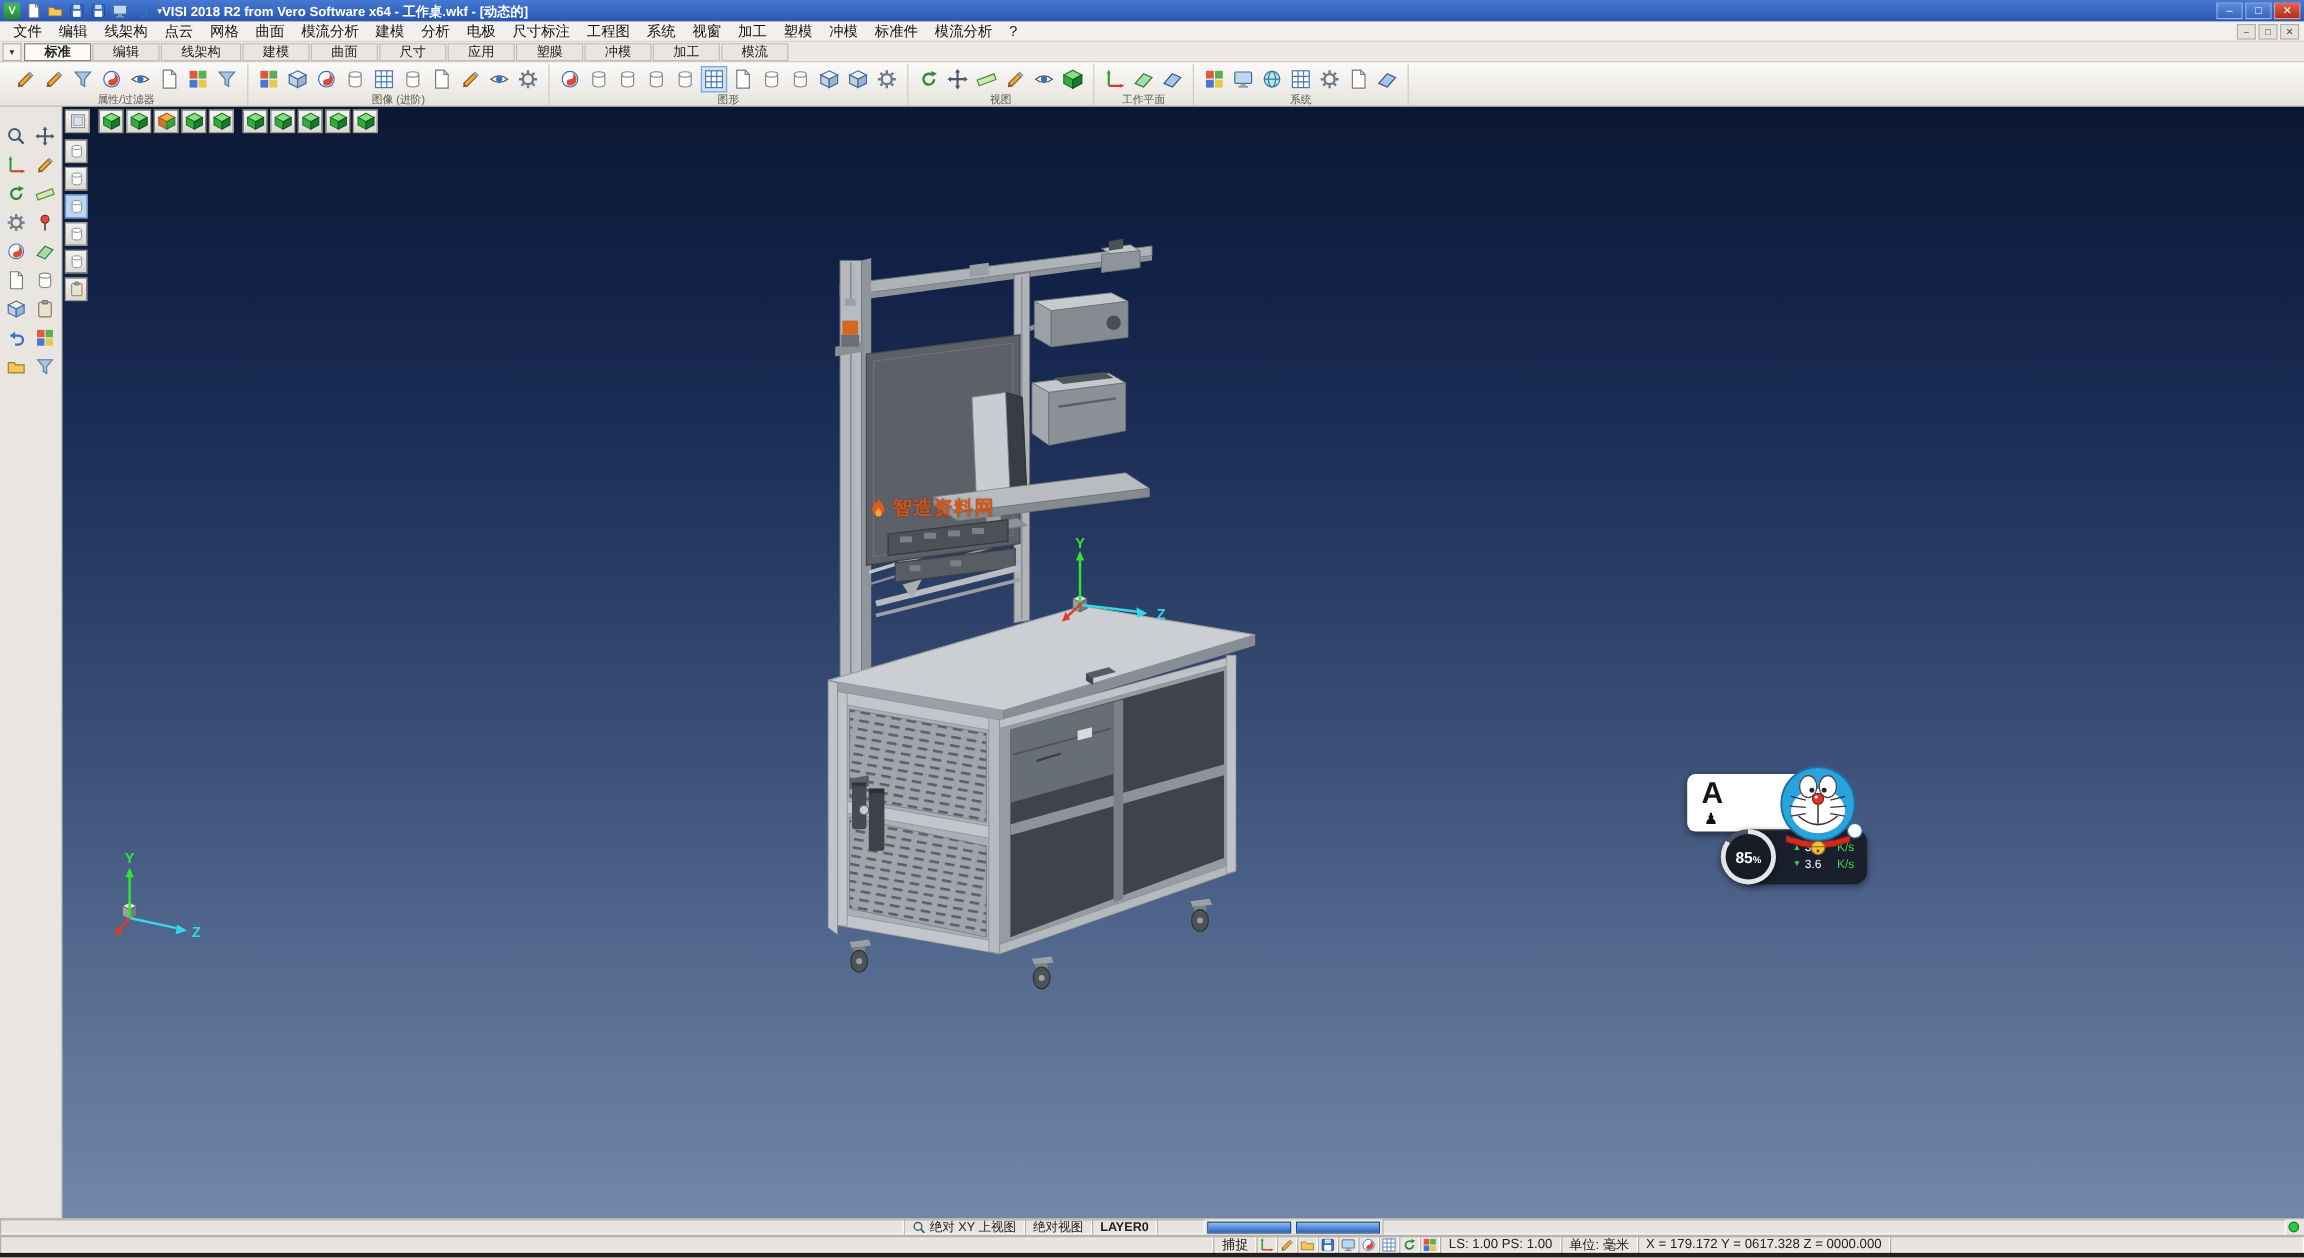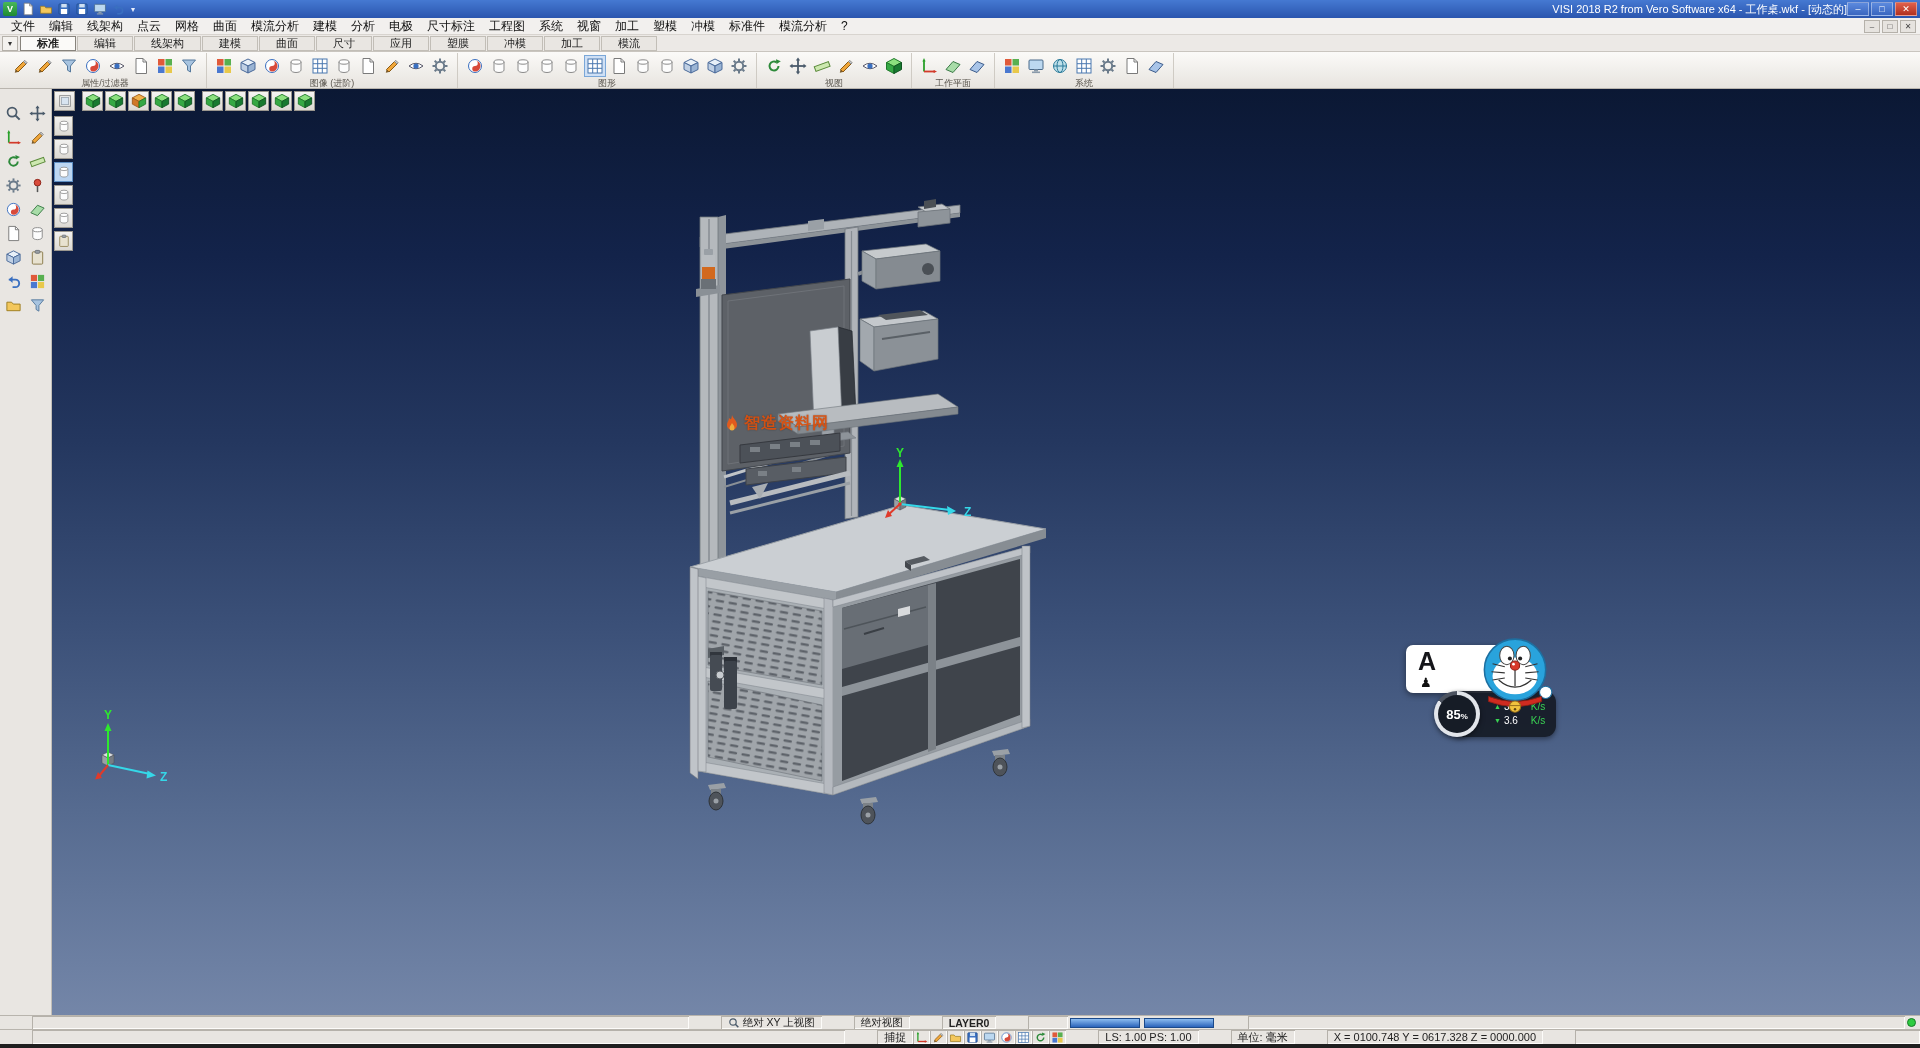--- a/index.html
+++ b/index.html
@@ -6,21 +6,21 @@
   html,body { width:1920px; height:1048px; overflow:hidden; }
   body { font-family:"Liberation Sans","DejaVu Sans",sans-serif; font-size:12px; background:#ece9e5; }
   .app { width:1920px; height:1048px; display:flex; flex-direction:column; }
 
   
   .titlebar { height:18px; background:linear-gradient(#4579d2,#2a55ae); display:flex; align-items:center; padding:0 3px; color:#fff; flex:0 0 auto; }
   .app-icon { width:14px; height:14px; background:linear-gradient(#49b85a,#1f8a33); border-radius:2px; color:#fff; font-weight:bold; font-size:9px; display:flex; align-items:center; justify-content:center; margin-right:4px; }
   .qat { display:flex; align-items:center; gap:4px; }
   .qat svg { width:14px; height:14px; }
   .qat-drop { color:#e8eefc; font-size:8px; margin-left:2px; }
-  .title-text { flex:1; text-align:right; font-size:11px; color:#ffffff; white-space:nowrap; }
+  .title-text { flex:1; text-align:left; font-size:11px; color:#ffffff; white-space:nowrap;font-weight:bold; }
   .winbtns { display:flex; gap:2px; }
   .winbtn { width:22px; height:14px; display:flex; align-items:center; justify-content:center; font-size:9px; color:#fff; background:linear-gradient(#5c8ade,#3a66c0); border:1px solid rgba(255,255,255,.4); }
   .winbtn.close { background:linear-gradient(#e0604c,#b03020); }
 
   
   .menubar { height:17px; background:#f2f0ee; border-bottom:1px solid #d8d4cf; display:flex; align-items:center; padding-left:4px; flex:0 0 auto; }
   .menu-item { padding:0 7px; height:100%; display:flex; align-items:center; color:#111; font-size:12px; white-space:nowrap; }
   .mdi-btns { margin-left:auto; display:flex; gap:2px; padding-right:4px; }
   .mdi-btn { width:16px; height:13px; display:flex; align-items:center; justify-content:center; font-size:8px; color:#444; background:#e6e3df; border:1px solid #b5b1aa; }
 
@@ -74,21 +74,21 @@
   .pct-circle { position:absolute; left:-16px; top:0; width:46px; height:46px; border-radius:50%;
     background:conic-gradient(#e2e5ea 0deg 306deg,#4c5360 306deg 360deg); display:flex; align-items:center; justify-content:center; box-shadow:0 2px 5px rgba(0,0,0,.5); }
   .pct-inner { position:absolute; inset:4px; border-radius:50%; background:#161c26; }
   .pct-text { position:relative; z-index:1; color:#fff; font-weight:bold; font-size:13px; }
   .pct-sign { font-size:8px; }
 
   
   .status-row { display:flex; align-items:stretch; background:#e8e5e1; border-top:1px solid #b8b4ad; color:#222; flex:0 0 auto; }
   .status-row.upper { height:14px; font-size:10.5px; }
   .status-row.lower { height:15px; font-size:11px; }
-  .sp { display:flex; align-items:center; padding:0 7px; box-shadow:inset 1px 1px 0 #b5b1aa, inset -1px -1px 0 #fdfcfa; white-space:nowrap;margin-left:32px; }
+  .sp { display:flex; align-items:center; padding:0 7px; box-shadow:inset 1px 1px 0 #b5b1aa, inset -1px -1px 0 #fdfcfa; white-space:nowrap; }
   .sp.grow { flex:1; }
   .sp.w40 { width:40px; }
   .sp.layer { font-weight:bold; }
   .sp.trail { width:345px; }
   .mag { width:12px; height:12px; margin-right:3px; }
   .swatch { width:70px; height:10px; margin:2px 2px 0; background:linear-gradient(#8cbcf0,#2a63ba); border:1px solid #1c4a8a; }
   .green-dot { width:9px; height:9px; border-radius:50%; background:#2ecc40; border:1px solid #187a28; margin:2px 4px 0 2px; }
   .sicon { width:17px; display:flex; align-items:center; justify-content:center; box-shadow:inset 1px 1px 0 #b5b1aa, inset -1px -1px 0 #fdfcfa; }
   .sicon svg { width:13px; height:13px; }
 
@@ -1066,19 +1066,19 @@
           <use href="#s-palette"></use>
         </svg>
       </div>
     <div class="sp">
         <span>LS: 1.00 PS: 1.00</span>
       </div>
     <div class="sp">
         <span>单位: 毫米</span>
       </div>
     <div class="sp">
-        <span>X = 0100.748 Y = 0617.328 Z = 0000.000</span>
+        <span>X = 179.172 Y = 0617.328 Z = 0000.000</span>
       </div>
     <div class="sp trail"></div>
   </div>
 
   <div class="taskbar-strip"></div>
 </div>
 
 </body></html>

